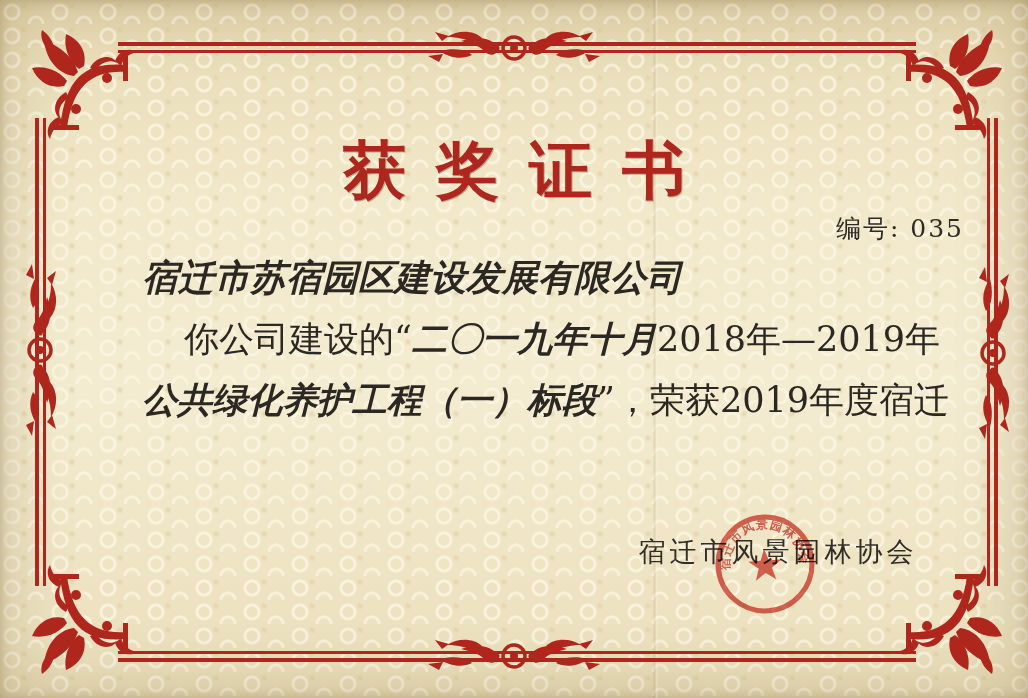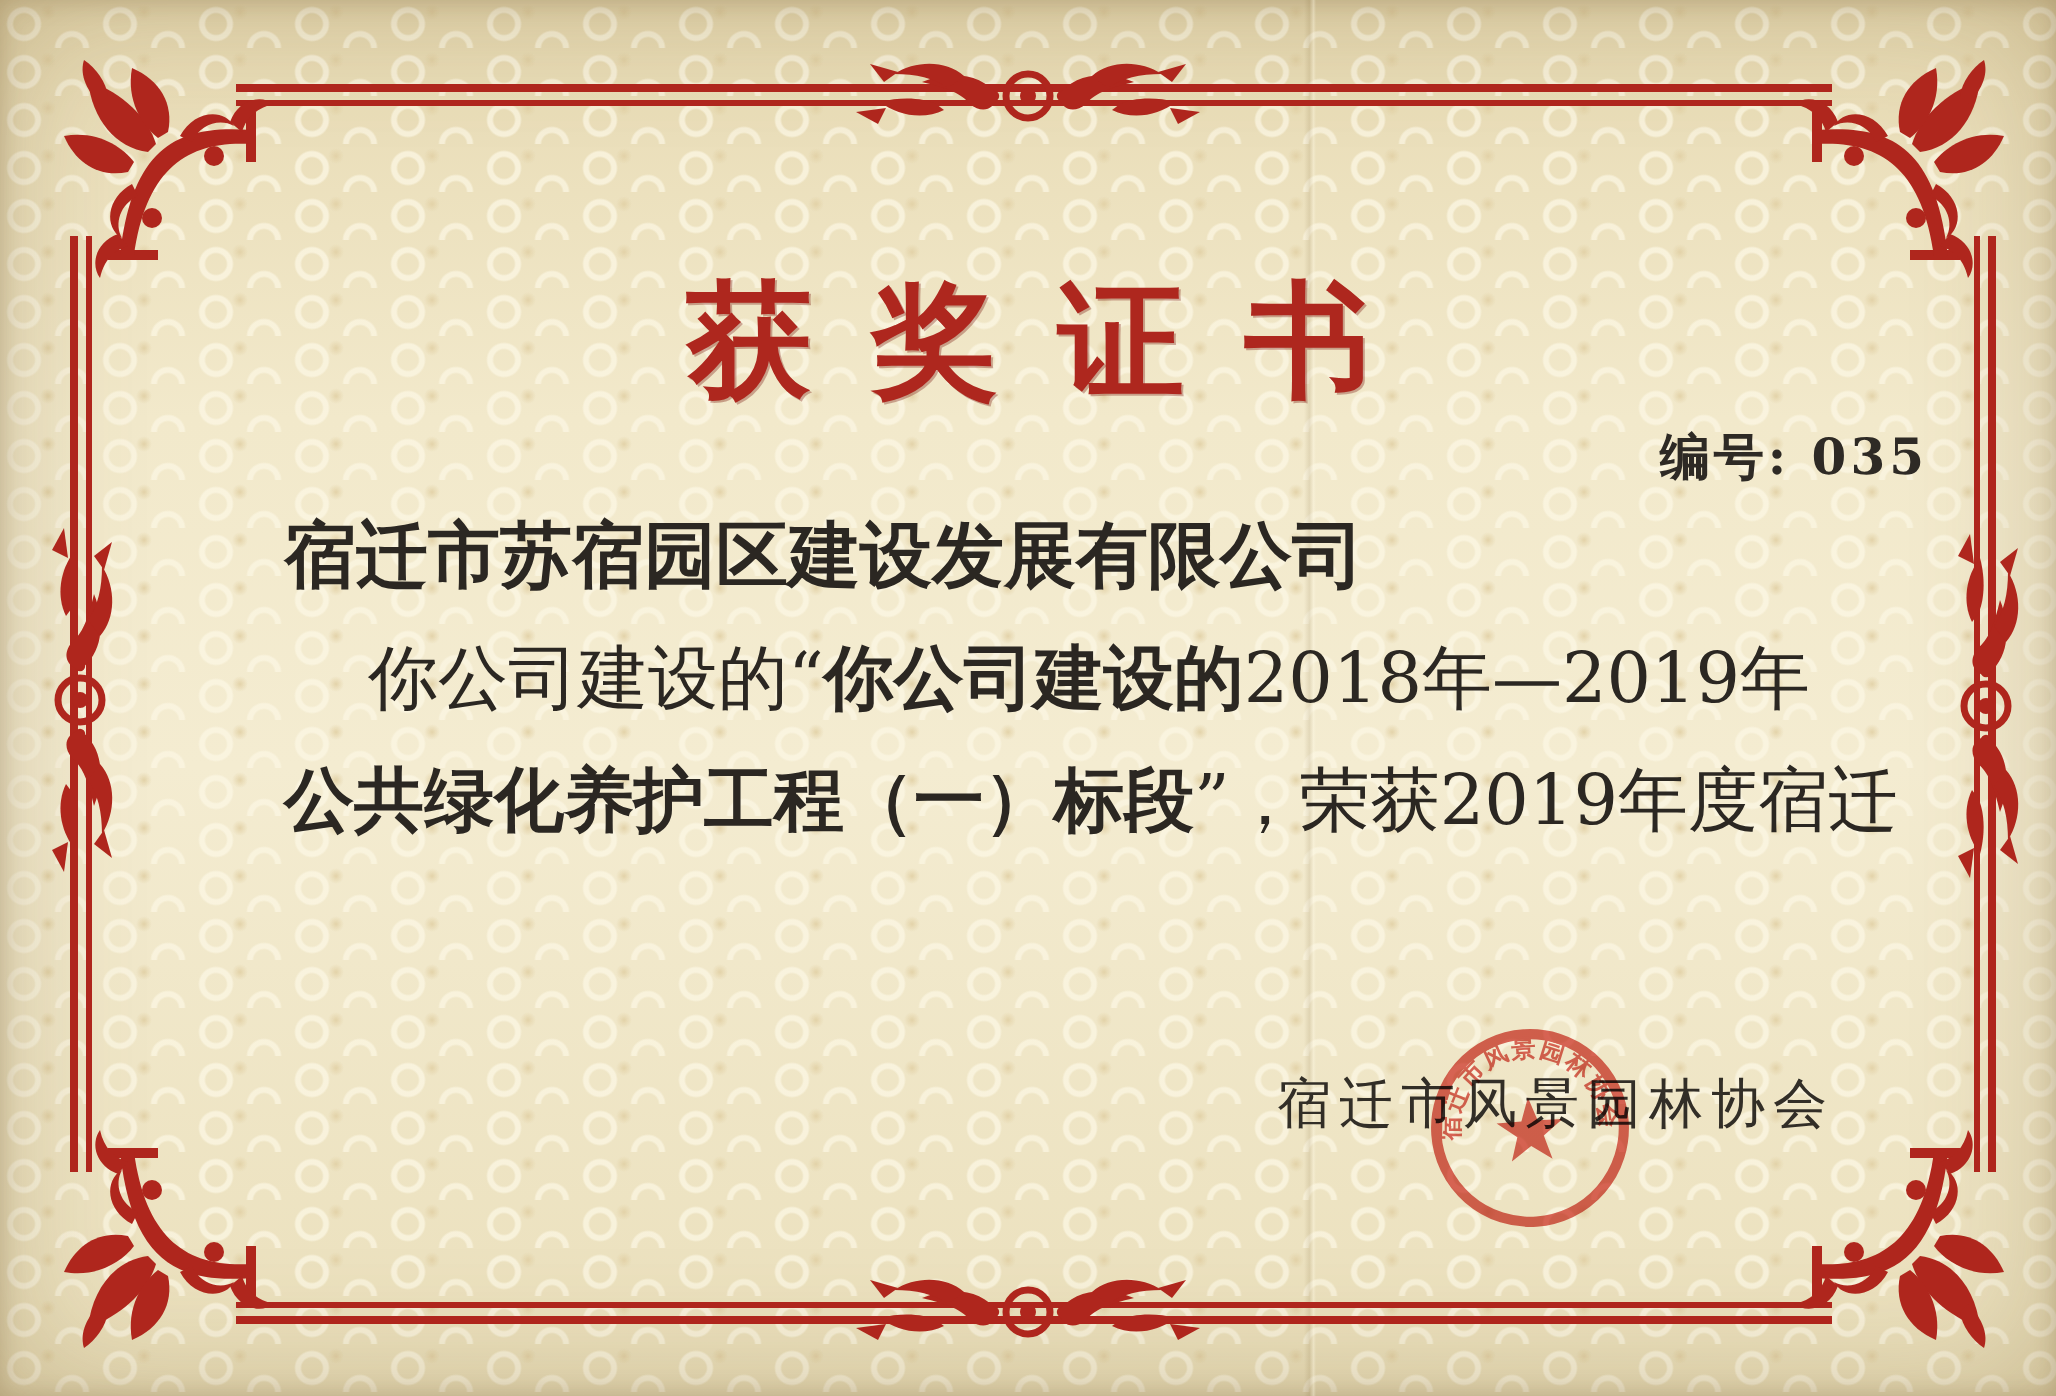--- a/index.html
+++ b/index.html
@@ -44,29 +44,29 @@
   .edge-right{left:898px;top:333px;transform:rotate(90deg);}
   
   .title{
     position:absolute;left:0;right:0;top:128px;text-align:center;
     font-size:63px;font-weight:bold;color:#ae271e;
     letter-spacing:30px;padding-left:30px;
     text-shadow:1px 1px 0 rgba(122,25,18,.35);
   }
   .cert-no{
     position:absolute;right:64px;top:212px;
-    font-size:25px;font-weight:bold;color:#2e2a25;letter-spacing:2px;
+    font-size:25px;font-weight:normal;color:#2e2a25;letter-spacing:2px;
   }
   .body-line{position:absolute;left:142px;white-space:nowrap;color:#2b2722;}
   .line1{top:254px;font-size:36px;}
   .line2{top:316px;font-size:35px;padding-left:42px;}
   .line3{top:377px;font-size:35px;}
   .line4{top:439px;font-size:34px;}
   .seg-song{font-weight:normal;font-family:"DejaVu Serif","Liberation Serif",serif;}
-  .seg-kai{font-weight:600;font-family:"DejaVu Serif","Liberation Serif",serif;}
+  .seg-kai{font-weight:600;font-style:italic;font-family:"DejaVu Serif","Liberation Serif",serif;}
   .sign-block{position:absolute;left:628px;top:534px;width:300px;text-align:center;color:#322e27;}
   .sign-org{font-size:27px;letter-spacing:4px;white-space:nowrap;}
   .sign-date{font-size:26px;letter-spacing:6px;margin-top:12px;white-space:nowrap;}
   
   .seal{
     position:absolute;left:714px;top:513px;width:102px;height:102px;
     opacity:.82;mix-blend-mode:multiply;
     transform:rotate(-4deg);
   }
   .seal svg{display:block;width:100%;height:100%;}
@@ -162,21 +162,21 @@
     </div>
 
   <div class="title">获奖证书</div>
 
   <div class="cert-no">编号: 035</div>
 
   <div class="body-line line1">
     <span class="seg-kai">宿迁市苏宿园区建设发展有限公司</span>
   </div>
   <div class="body-line line2">
-    <span class="seg-song">你公司建设的“</span><span class="seg-kai">你公司建设的</span><span class="seg-song">2018年—2019年</span>
+    <span class="seg-song">你公司建设的“</span><span class="seg-kai">二〇一九年十月</span><span class="seg-song">2018年—2019年</span>
   </div>
   <div class="body-line line3">
     <span class="seg-kai">公共绿化养护工程（一）标段</span><span class="seg-song">”，荣获2019年度宿迁</span>
   </div>
 
   <div class="sign-block">
     <div class="sign-org">宿迁市风景园林协会</div>
   </div>
 
   <div class="seal">

